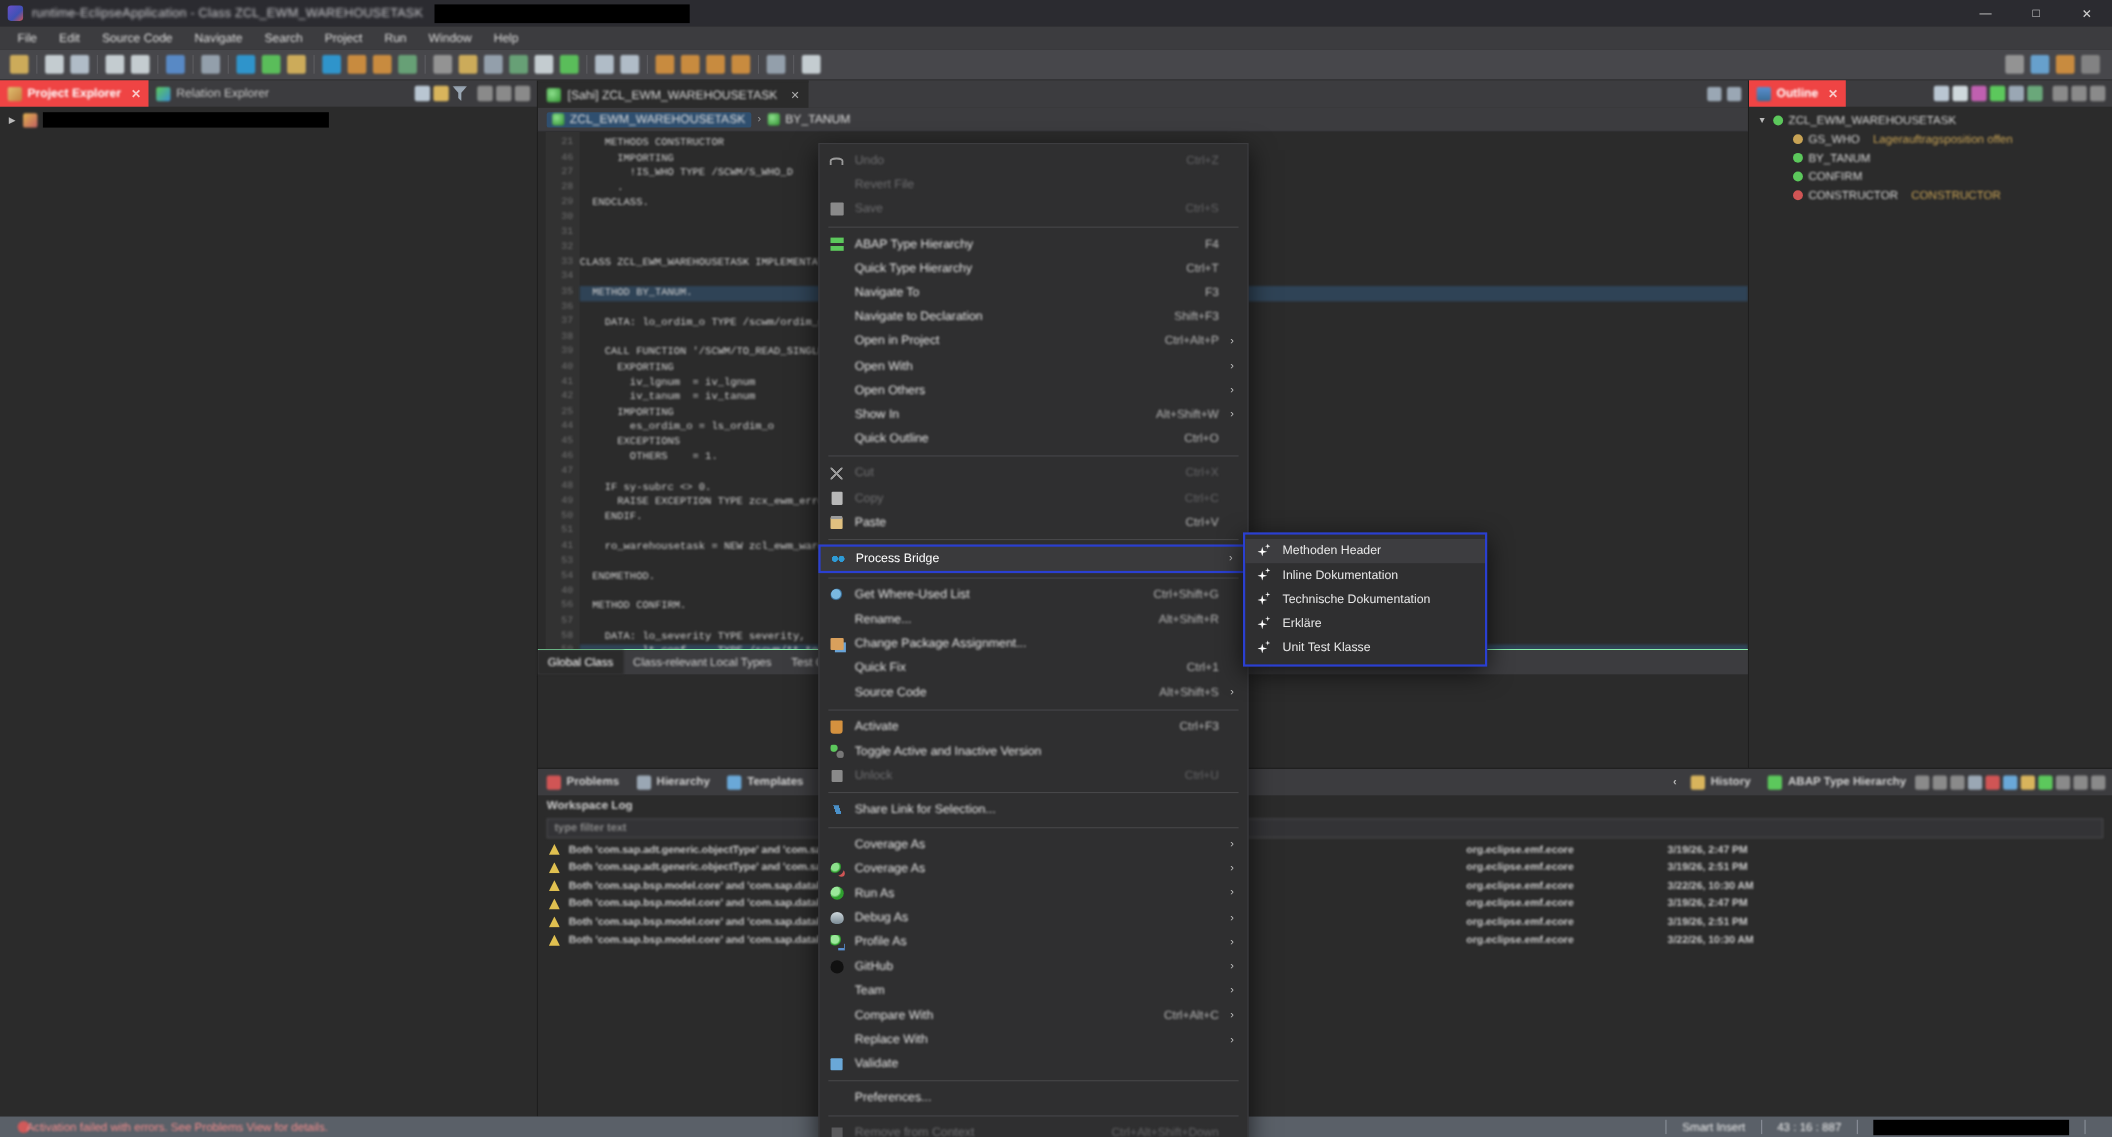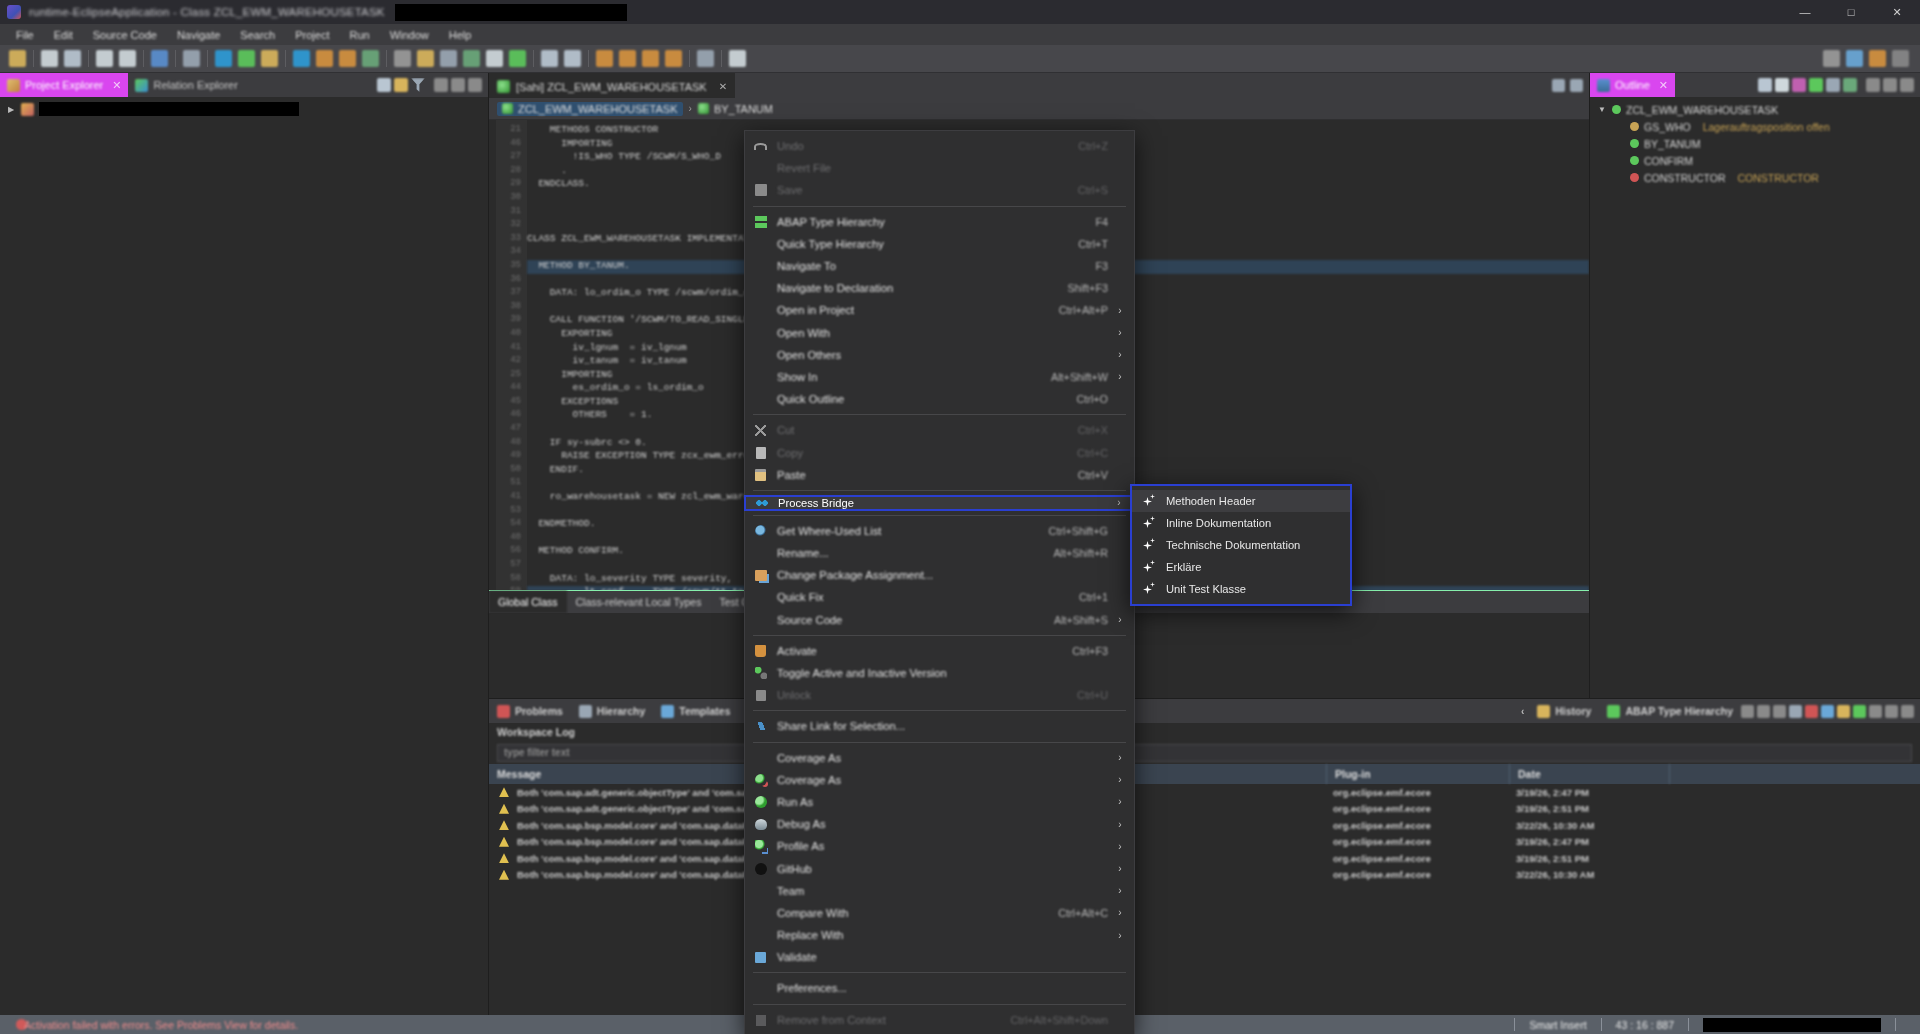--- a/index.html
+++ b/index.html
@@ -63,21 +63,21 @@
     background: #2b2b2b;
   }
   .panel-tabbar {
     height: 24px; background: #3c3c3f; display: flex; align-items: center;
     position: relative;
   }
   .panel-tab {
     display: flex; align-items: center; height: 24px; padding: 0 7px;
     font-size: 11px; color: #c6c6c6; gap: 5px;
   }
-  .panel-tab.active { background: #d946ef; color: #ffffff; }
+  .panel-tab.active { background: #ef4444; color: #ffffff; font-weight: bold; }
   .panel-tab .lbl { filter: blur(0.8px); }
   .panel-tab .x { font-size: 11px; opacity: .7; margin-left: 4px; }
   .ticon { width: 13px; height: 13px; border-radius: 2px; filter: blur(0.9px); }
   .panel-tools {
     margin-left: auto; display: flex; align-items: center; gap: 3px; padding-right: 6px;
   }
   .panel-tools .ti { width: 14px; height: 14px; border-radius: 2px; filter: blur(1px); }
   .left-body { height: 918px; background: #2b2b2b; padding-top: 3px; }
   .tree-row { display: flex; align-items: center; height: 18px; padding-left: 8px; gap: 5px; }
   .tree-row .arrow { width: 8px; font-size: 8px; color: #bbb; }
@@ -183,21 +183,21 @@
     font-size: 11.2px; color: #e3e3e3; position: relative;
   }
   .mi.disabled { color: #6e6e70; }
   .mi .mi-ico { width: 16px; height: 14px; margin-right: 8px; flex: none; position: relative; }
   .mi .mi-lbl { flex: 1; filter: blur(1.05px); }
   .mi .mi-key { color: #b6b6b6; font-size: 10.8px; margin-left: 12px; filter: blur(1.05px); }
   .mi.disabled .mi-key { color: #636365; }
   .mi .mi-arr { margin-left: 8px; font-size: 10px; color: #c0c0c0; width: 8px; text-align: center; }
   .mi.sel {
     background: #3a3a3c; border: 2px solid #2a3fd1; margin: 0 -1px;
-    height: 16px; color: #ffffff;
+    height: 26px; color: #ffffff;
   }
   .mi.sel .mi-lbl { filter: none; }
   .msep { height: 1px; background: #474749; margin: 4px 8px; }
 
   
   .ic { position: absolute; inset: 0; filter: blur(.7px); }
   .ic-undo { border: 2px solid #9a9a9a; border-radius: 50% 50% 0 0; border-bottom: none;
              width: 13px; height: 7px; top: 4px; left: 1px; }
   .ic-save { width: 12px; height: 12px; background: #8a8a8a; top: 1px; left: 2px; border-radius: 1px; }
   .ic-hier { width: 12px; height: 12px; top: 1px; left: 2px;
@@ -558,25 +558,20 @@
         <span class="ti" style="width: 13px; height: 13px; border-radius: 2px; filter: blur(1px); background: rgb(106, 168, 216);"></span>
         <span class="ti" style="width: 13px; height: 13px; border-radius: 2px; filter: blur(1px); background: rgb(216, 180, 92);"></span>
         <span class="ti" style="width: 13px; height: 13px; border-radius: 2px; filter: blur(1px); background: rgb(92, 200, 92);"></span>
         <span class="ti" style="width: 13px; height: 13px; border-radius: 2px; filter: blur(1px); background: rgb(138, 138, 138);"></span>
         <span class="ti" style="width: 13px; height: 13px; border-radius: 2px; filter: blur(1px); background: rgb(138, 138, 138);"></span>
         <span class="ti" style="width: 13px; height: 13px; border-radius: 2px; filter: blur(1px); background: rgb(138, 138, 138);"></span>
       </div>
     </div>
   <div class="bt-title">Workspace Log</div>
   <div class="bt-filter">type filter text</div>
-  <div class="log-head" id="log-head">
-      <div style="width: 838px;">Message</div>
-      <div style="width: 183px;">Plug-in</div>
-      <div style="width: 160px;">Date</div>
-    </div>
   <div id="log-body">
       <div class="log-row">
         <span class="warn-ico" style="background:#e0c050;clip-path:polygon(50% 0,100% 100%,0 100%)"></span>
         <span class="c" style="width:816px">Both 'com.sap.adt.generic.objectType' and 'com.sap.adt.tools.core...'</span>
         <span class="c" style="width:183px">org.eclipse.emf.ecore</span>
         <span class="c" style="width:160px">3/19/26, 2:47 PM</span>
       </div>
       <div class="log-row">
         <span class="warn-ico" style="background:#e0c050;clip-path:polygon(50% 0,100% 100%,0 100%)"></span>
         <span class="c" style="width:816px">Both 'com.sap.adt.generic.objectType' and 'com.sap.adt.tools.core...'</span>

